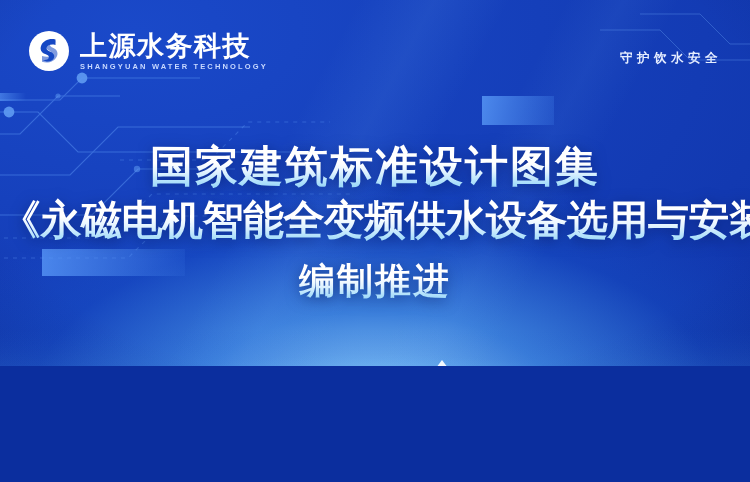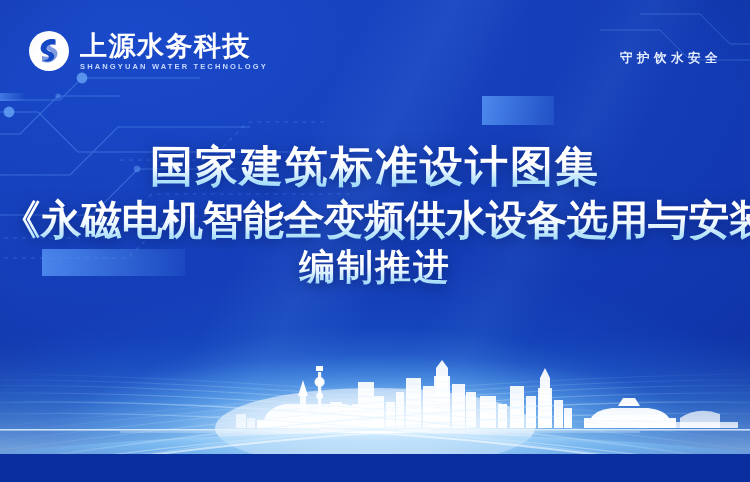--- a/index.html
+++ b/index.html
@@ -3,21 +3,21 @@
 <meta charset="utf-8">
 <style>
   html, body {
     margin: 0;
     padding: 0;
     background: #0b2e9e;
   }
   #poster {
     position: relative;
     width: 750px;
-    height: 454px;
+    height: 366px;
     overflow: hidden;
     font-family: "Liberation Sans", "DejaVu Sans", sans-serif;
     background: #1340bd;
   }
 
   
   .bg-base {
     position: absolute;
     inset: 0;
     background:
@@ -129,21 +129,21 @@
   .title-l2 {
     font-size: 41px;
     letter-spacing: -0.5px;
     line-height: 1.22;
     margin-top: 5px;
   }
   .title-l3 {
     font-size: 36px;
     letter-spacing: 2px;
     line-height: 1.2;
-    margin-top: 0;
+    margin-top: 14px;
   }
 
   
   .deco-block {
     position: absolute;
     z-index: 2;
   }
   .block-tr {
     left: 482px;
     top: 96px;

